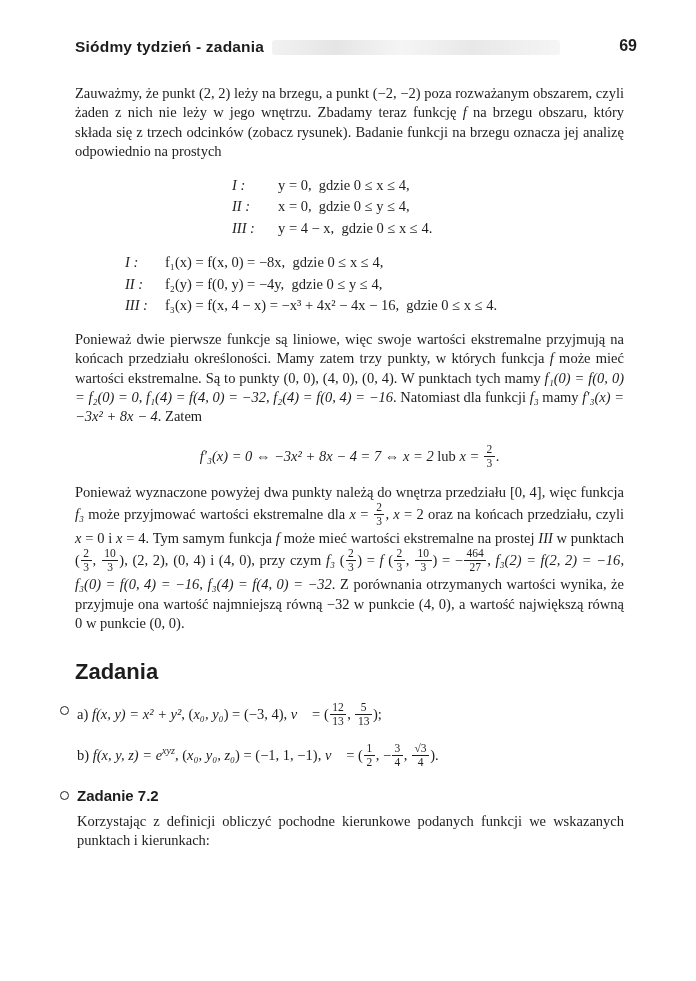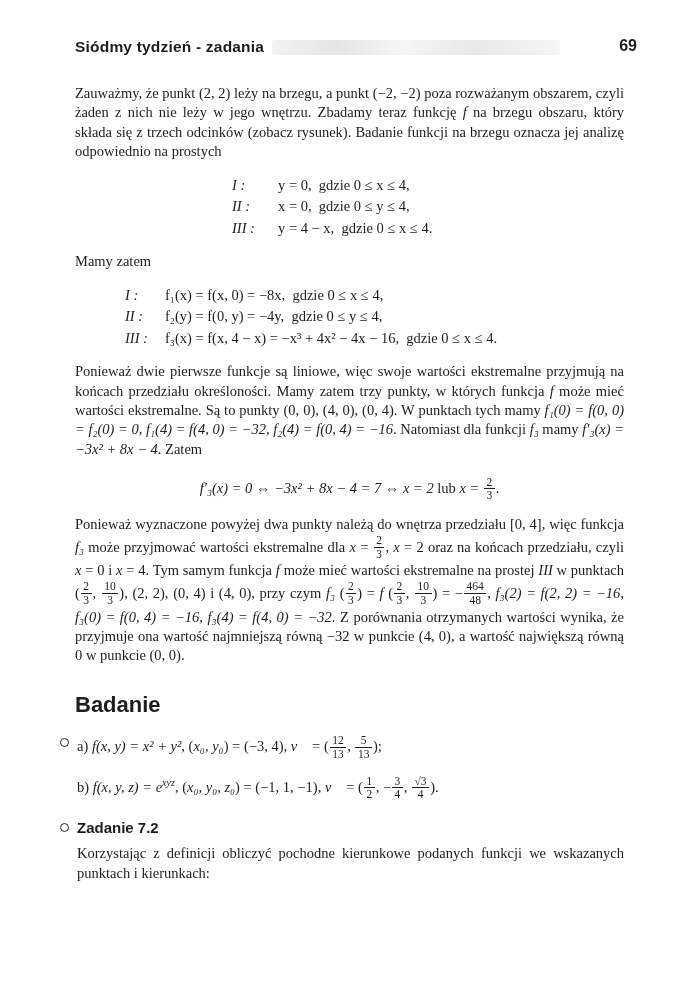--- a/index.html
+++ b/index.html
@@ -98,21 +98,20 @@
           <span class="eq-math">x = 0,</span>
           <span class="eq-where">  gdzie 0 ≤ y ≤ 4,</span>
       </div>
       <div class="eq-row">
         <span class="eq-label">III :</span>
           <span class="eq-math">y = 4 − x,</span>
           <span class="eq-where">  gdzie 0 ≤ x ≤ 4.</span>
       </div>
     </div>
 
-    <p class="para mamy">Mamy zatem</p>
 
     <div class="eq-block b2">
       <div class="eq-row">
         <span class="eq-label">I :</span>
           <span class="eq-math">f₁(x) = f(x, 0) = −8x,</span>
           <span class="eq-where">  gdzie 0 ≤ x ≤ 4,</span>
       </div>
       <div class="eq-row">
         <span class="eq-label">II :</span>
           <span class="eq-math">f₂(y) = f(0, y) = −4y,</span>
@@ -145,24 +144,24 @@
           <span class="fn">2</span>
           <span class="fd">3</span>
         </span>) = <i>f</i> (<span class="frac">
           <span class="fn">2</span>
           <span class="fd">3</span>
         </span>, <span class="frac">
           <span class="fn">10</span>
           <span class="fd">3</span>
         </span>) = −<span class="frac">
           <span class="fn">464</span>
-          <span class="fd">48</span>
+          <span class="fd">27</span>
         </span>, <i>f₃(2) = f(2, 2) = −16</i>, <i>f₃(0) = f(0, 4) = −16</i>, <i>f₃(4) = f(4, 0) = −32</i>. Z porównania otrzymanych wartości wynika, że przyjmuje ona wartość najmniejszą równą −32 w punkcie (4, 0), a wartość największą równą 0 w punkcie (0, 0).</p>
 
-    <h1 class="sec-heading">Badanie</h1>
+    <h1 class="sec-heading">Zadania</h1>
 
     <div class="task">
       <span class="task-bullet"></span>
       <div class="task-item">a) <i>f(x, y) = x² + y²</i>,   (<i>x₀, y₀</i>) = (−3, 4),   <i>v⃗</i> = (<span class="frac">
             <span class="fn">12</span>
             <span class="fd">13</span>
           </span>, <span class="frac">
             <span class="fn">5</span>
             <span class="fd">13</span>
           </span>);</div>

